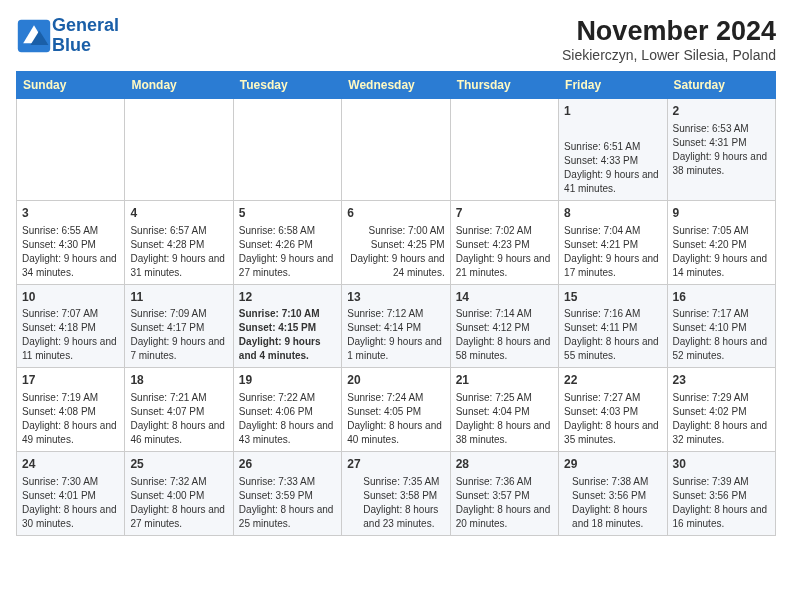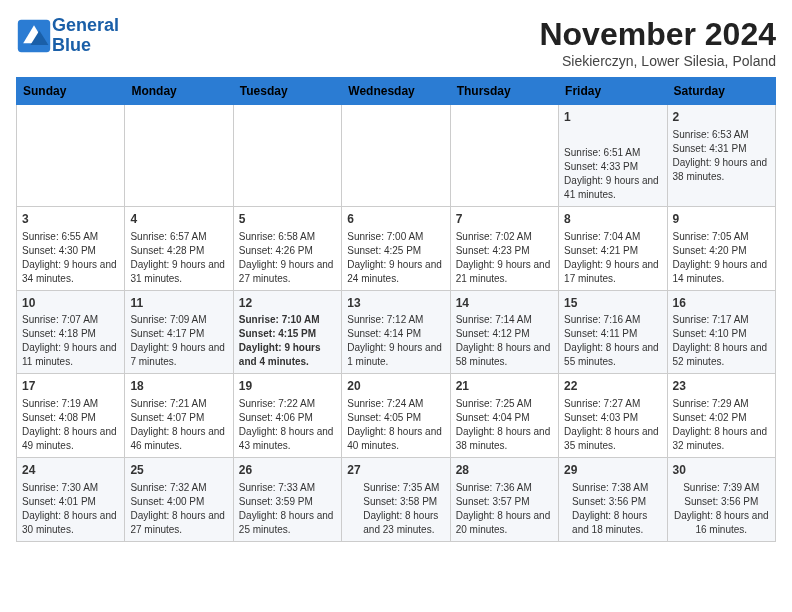--- a/index.html
+++ b/index.html
@@ -31,36 +31,36 @@
       color: #1a5fa8;
     }
     .logo-icon {
       width: 36px;
       height: 36px;
     }
     .title-area {
       text-align: right;
     }
     .month-title {
-      font-size: 32px;
+      font-size: 27px;
       font-weight: bold;
       color: #222;
     }
     .subtitle {
       font-size: 14px;
       color: #444;
     }
     table {
       width: 100%;
       border-collapse: collapse;
       font-size: 11px;
     }
     thead tr th {
       background-color: #2b7cd3;
-      color: #000000;
+      color: #fef9c3;
       text-align: left;
       padding: 6px 6px;
       font-size: 12px;
       font-weight: bold;
       border: 1px solid #2b7cd3;
     }
     tbody tr td {
       border: 1px solid #ccc;
       vertical-align: top;
       padding: 4px 5px;
@@ -158,21 +158,21 @@
 Daylight: 9 hours and 31 minutes.</div>
         </td>
         <td>
           <span class="day-num">5</span>
           <div class="day-info" style="white-space: pre-line;">Sunrise: 6:58 AM
 Sunset: 4:26 PM
 Daylight: 9 hours and 27 minutes.</div>
         </td>
         <td>
           <span class="day-num">6</span>
-          <div class="day-info" style="white-space: pre-line;">Sunrise: 7:00 AM
+          <div class="day-info" style="white-space: pre-line; text-align: right;">Sunrise: 7:00 AM
 Sunset: 4:25 PM
 Daylight: 9 hours and 24 minutes.</div>
         </td>
         <td>
           <span class="day-num">7</span>
           <div class="day-info" style="white-space: pre-line;">Sunrise: 7:02 AM
 Sunset: 4:23 PM
 Daylight: 9 hours and 21 minutes.</div>
         </td>
         <td>
@@ -308,19 +308,19 @@
 Daylight: 8 hours and 20 minutes.</div>
         </td>
         <td>
           <span class="day-num">29</span>
           <div class="day-info" style="white-space: pre-line; margin-left: 8px;">Sunrise: 7:38 AM
 Sunset: 3:56 PM
 Daylight: 8 hours and 18 minutes.</div>
         </td>
         <td>
           <span class="day-num">30</span>
-          <div class="day-info" style="white-space: pre-line; text-align: center;">Sunrise: 7:39 AM
+          <div class="day-info" style="white-space: pre-line;">Sunrise: 7:39 AM
 Sunset: 3:56 PM
 Daylight: 8 hours and 16 minutes.</div>
         </td>
       </tr>
     </tbody>
 </table>
 
 </body></html>

